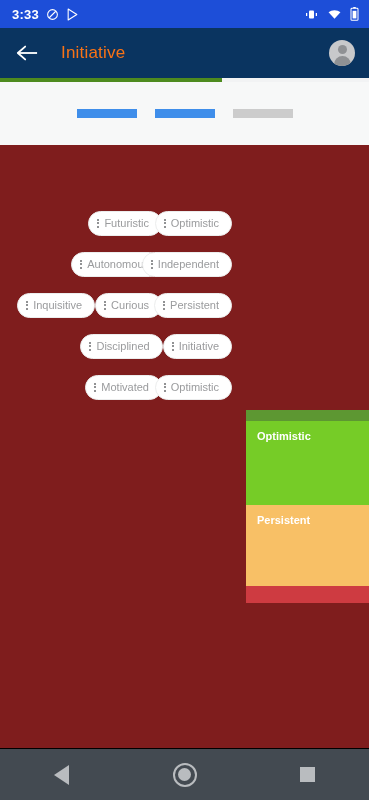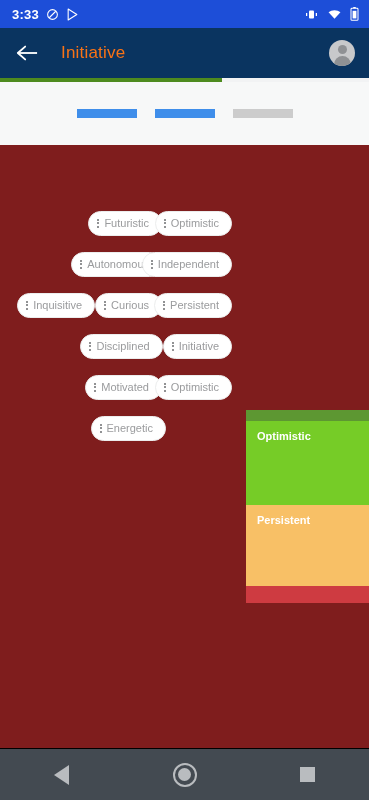--- a/index.html
+++ b/index.html
@@ -295,33 +295,20 @@
           <span class="handle">
               <i></i>
               <i></i>
               <i></i>
             </span>
           <span>Optimistic</span>
         </span>
       </div>
     </div>
 
-    <div class="chip-row">
-      <div class="slot-a chip-slot">
-        <span class="chip">
-          <span class="handle">
-              <i></i>
-              <i></i>
-              <i></i>
-            </span>
-          <span>Energetic</span>
-        </span>
-      </div>
-      <div class="slot-b"></div>
-    </div>
 
   </div>
 
   <div class="drop-panel">
     <div class="band-dark-green"></div>
     <div class="band band-green">
       <span>Optimistic</span>
     </div>
     <div class="band band-orange">
       <span>Persistent</span>

